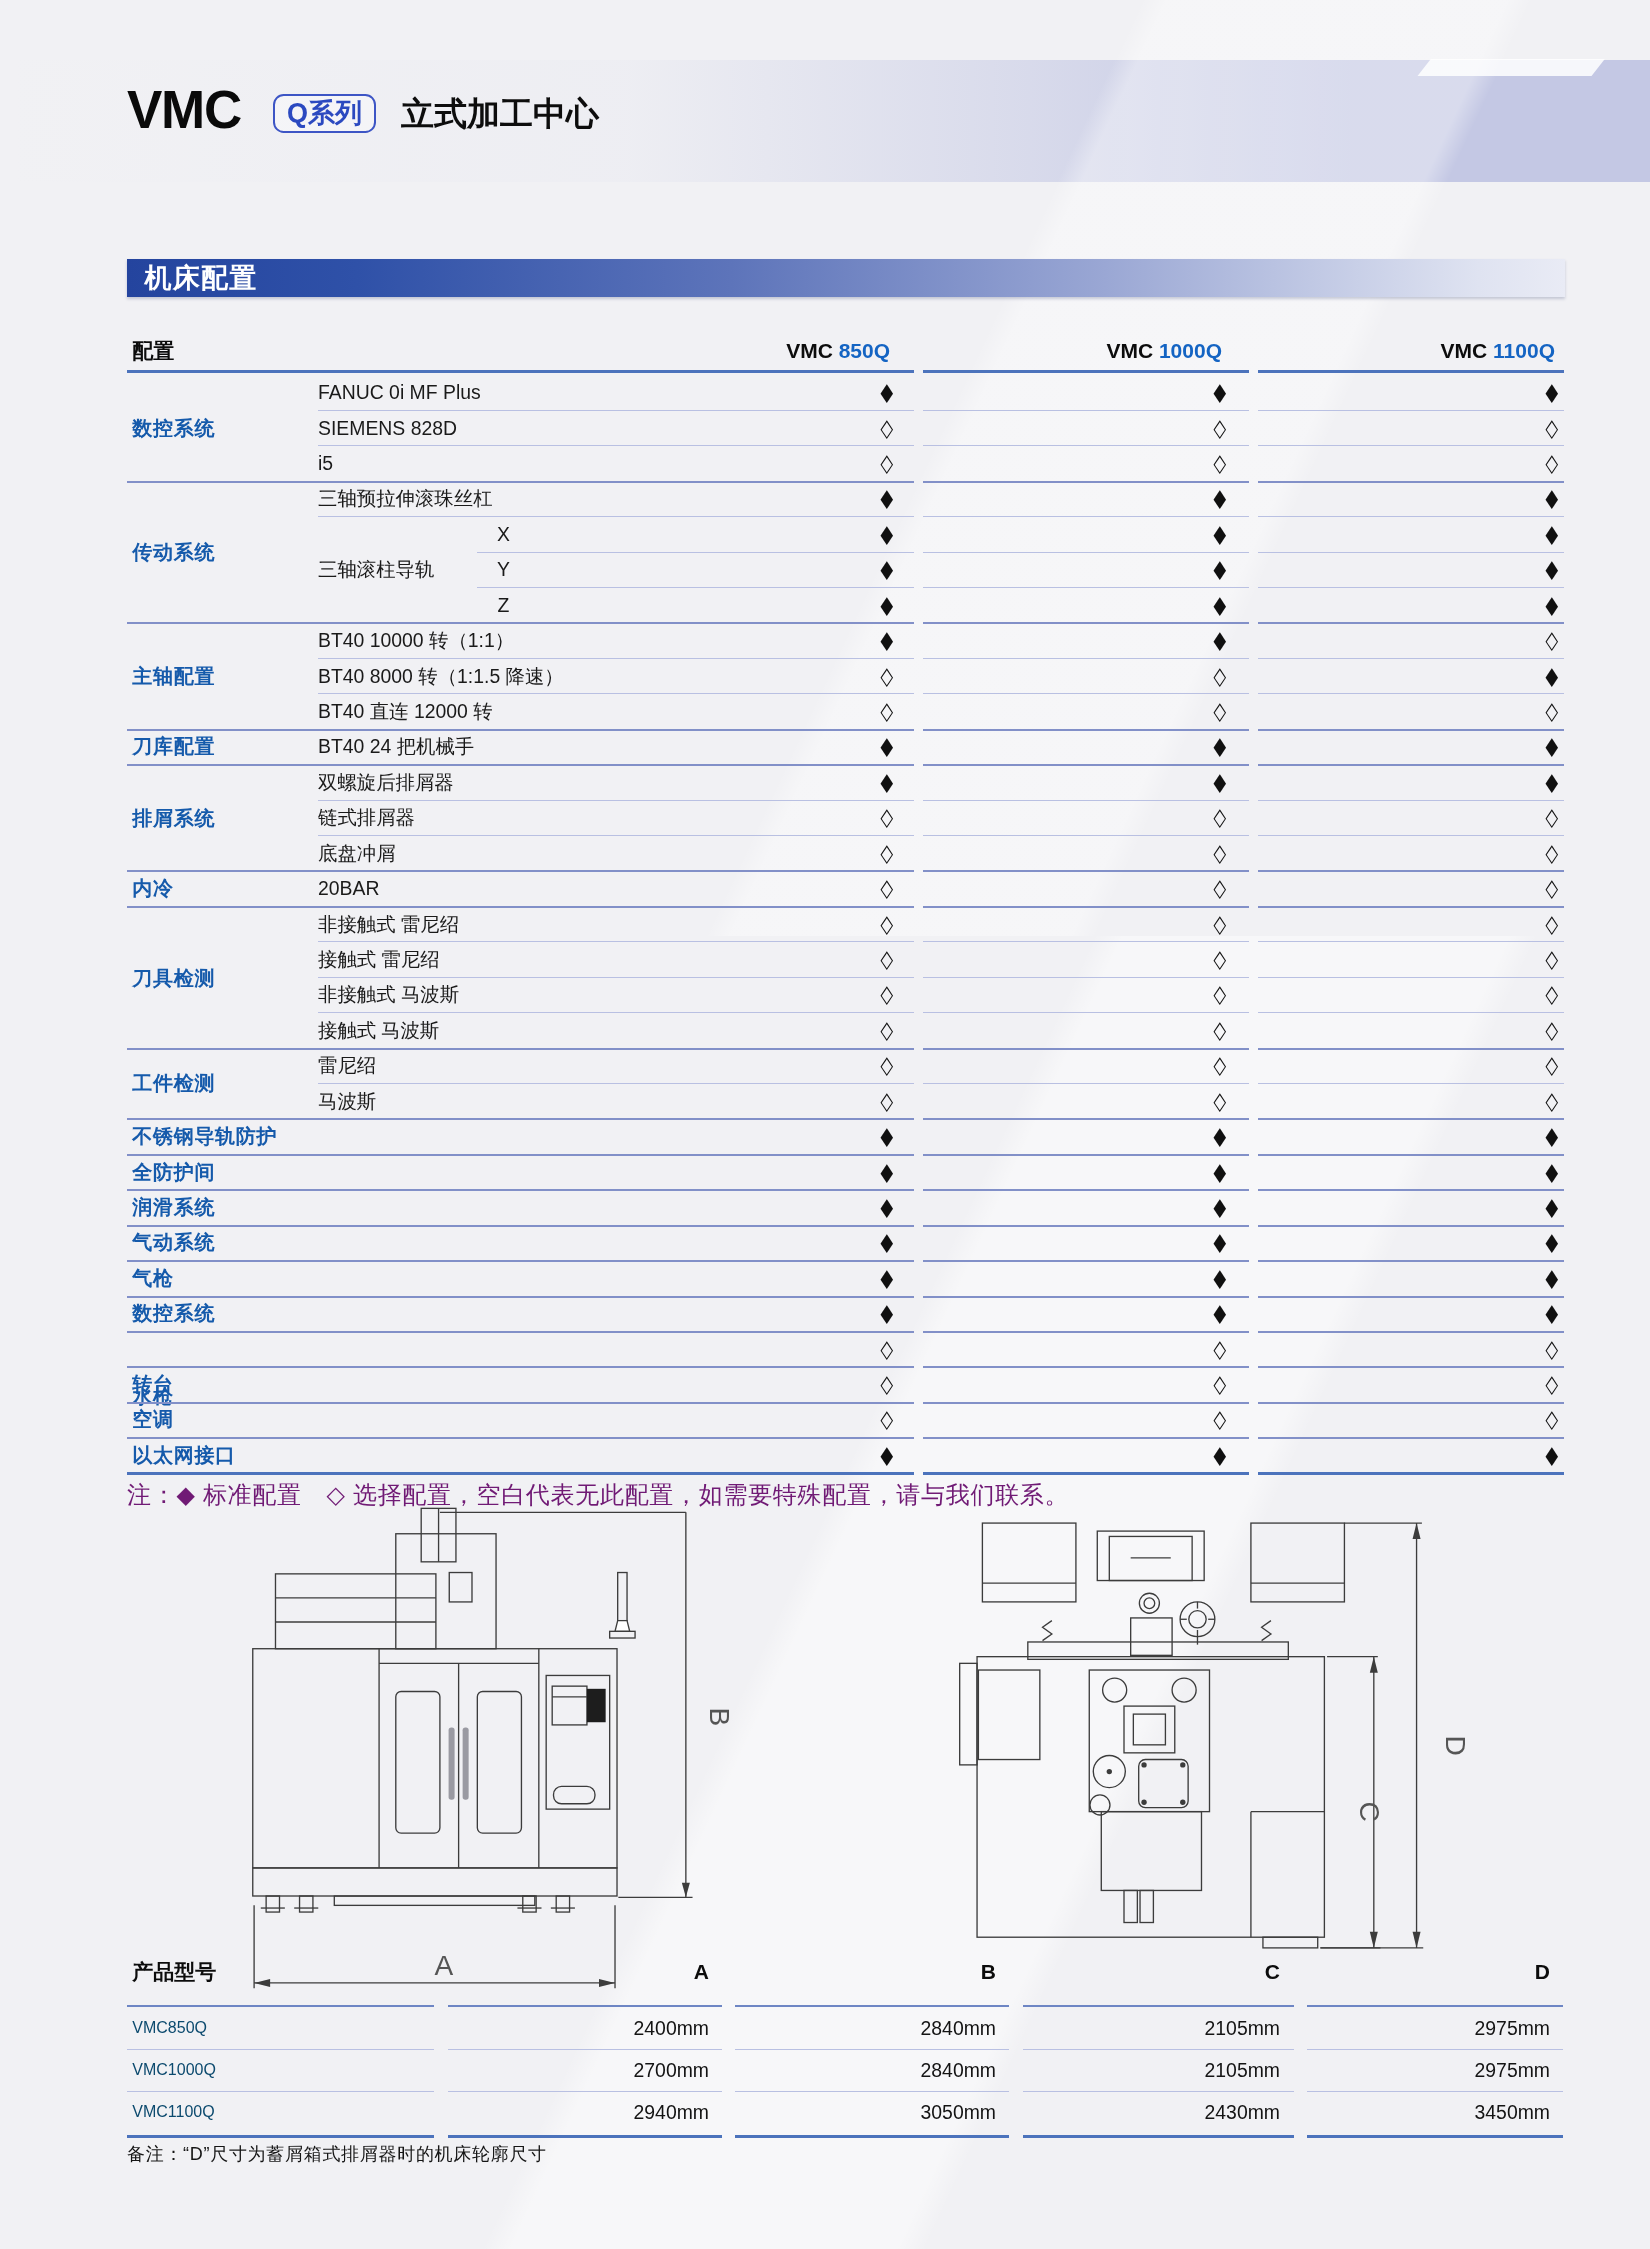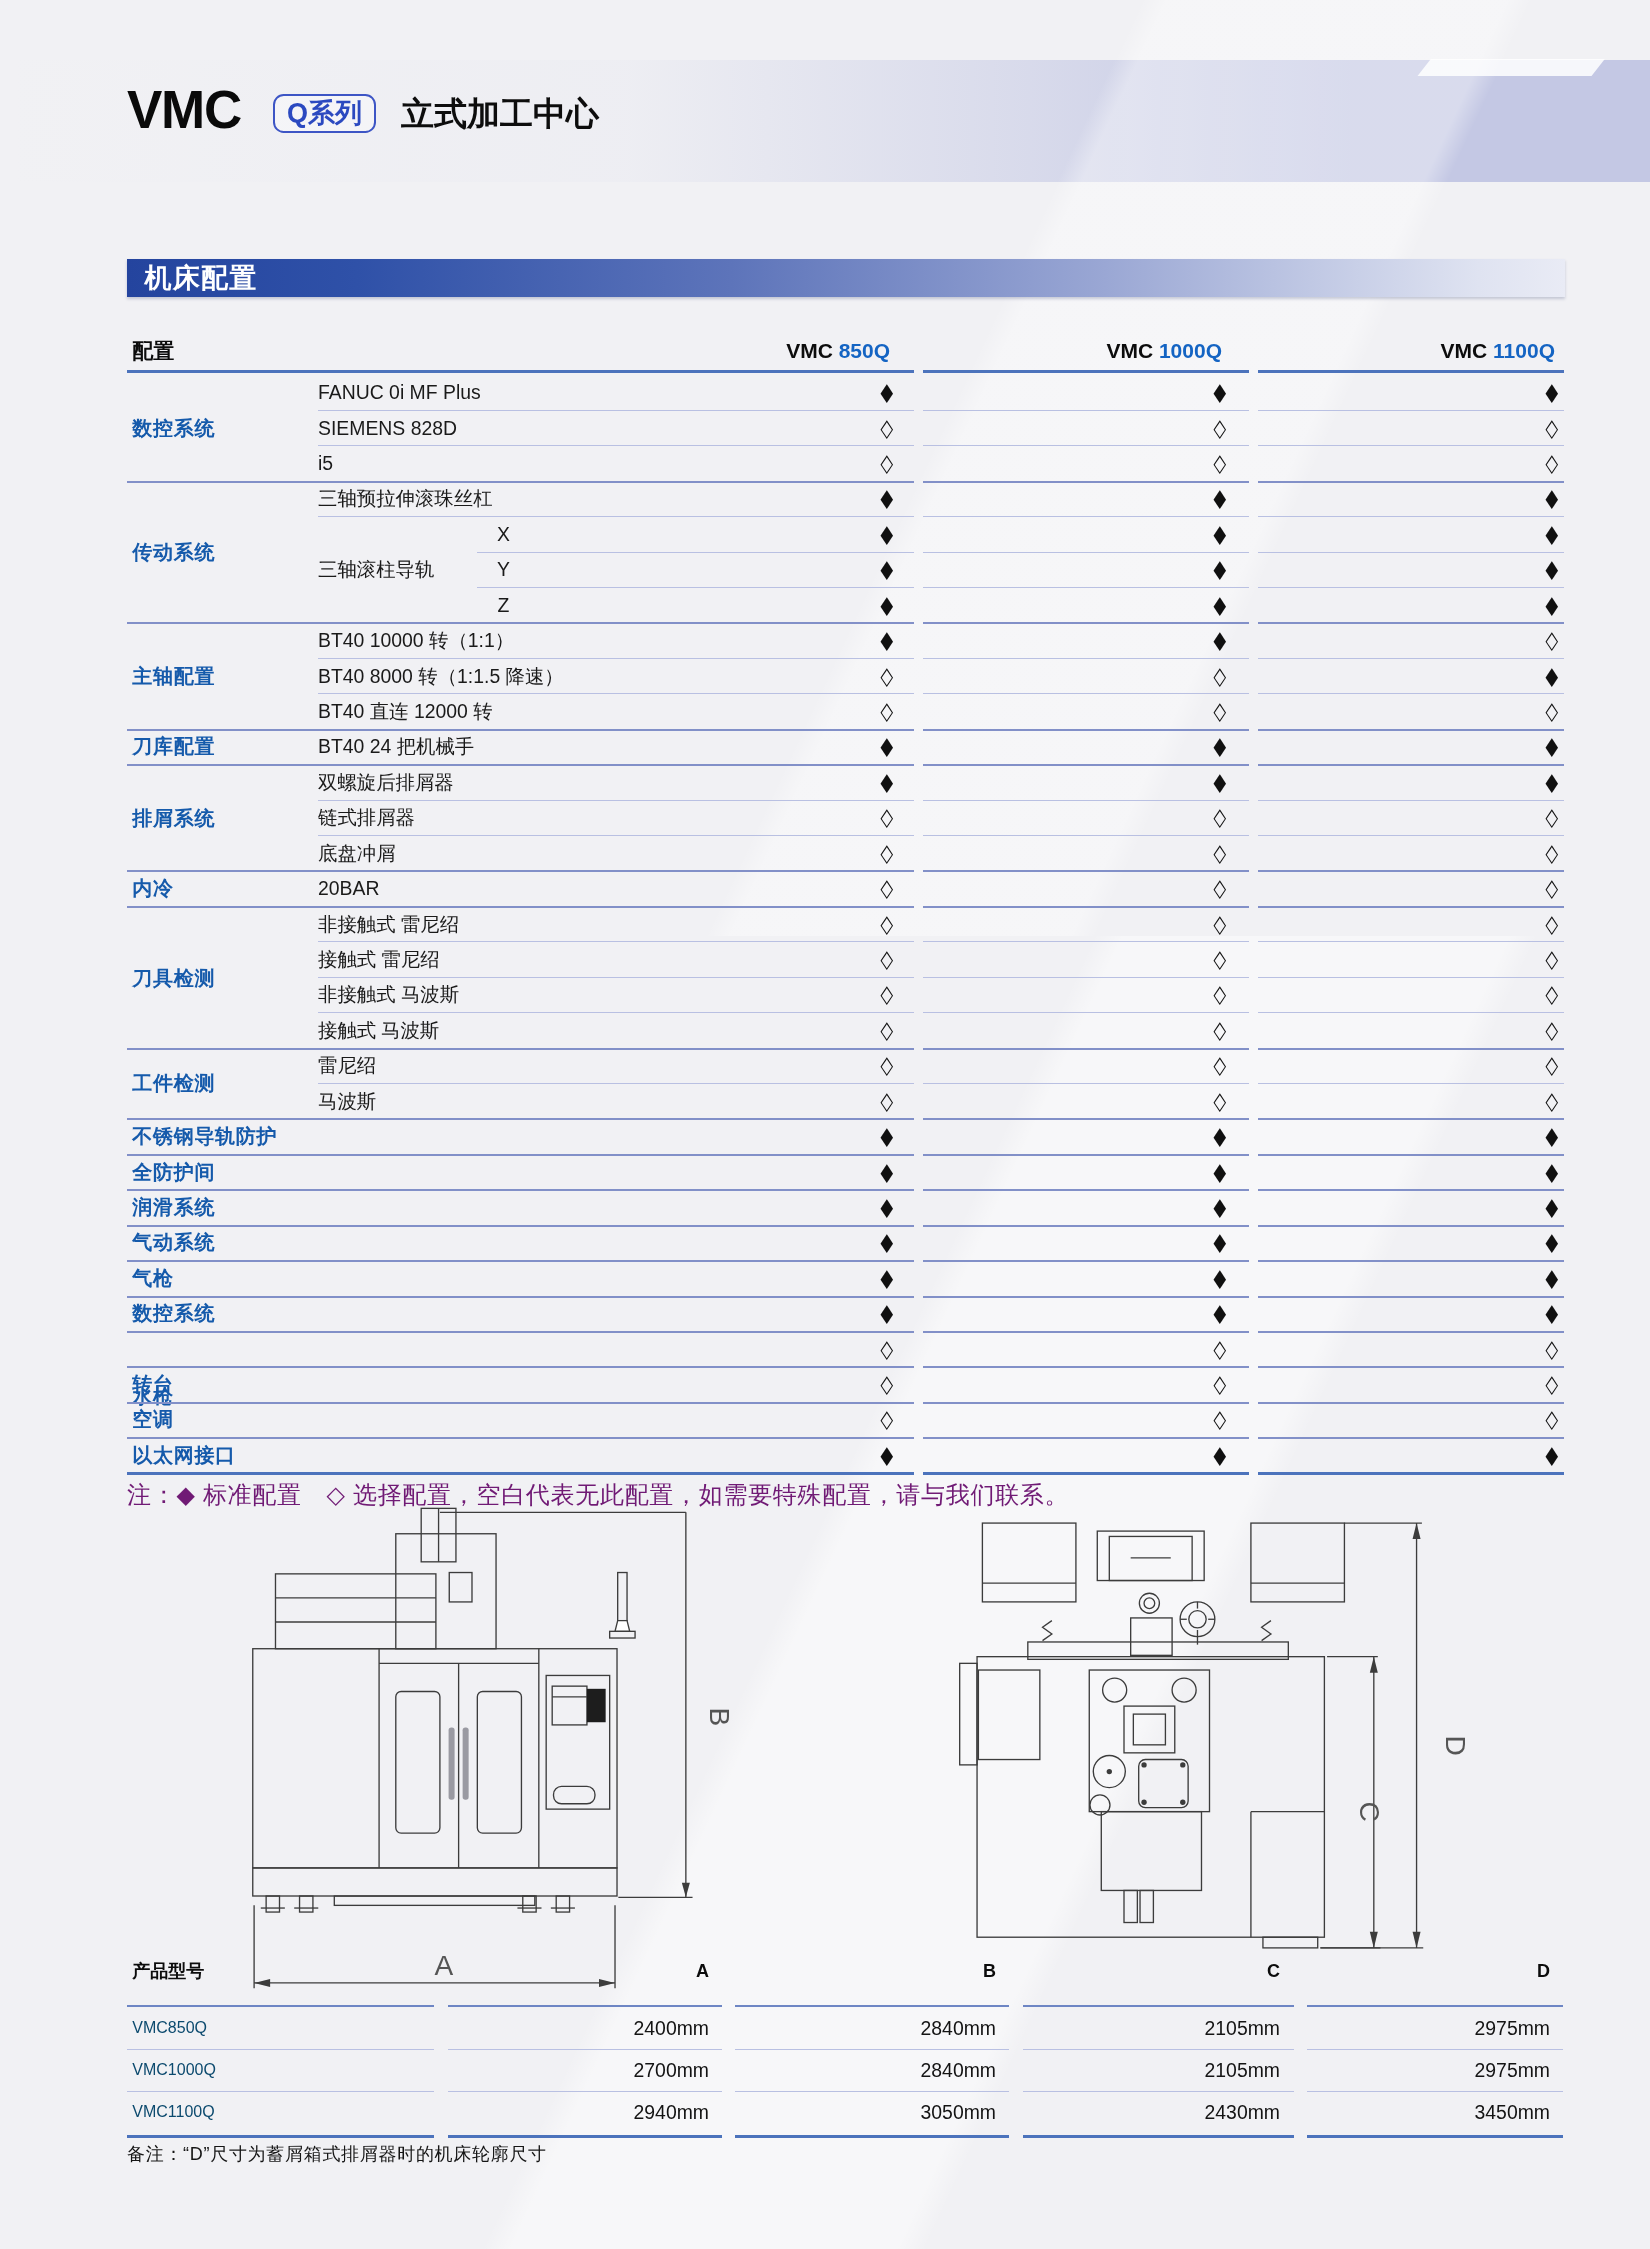--- a/index.html
+++ b/index.html
@@ -35,21 +35,21 @@
   .sub{position:absolute;left:191px;width:508px;line-height:35px;color:#1a1a1a;white-space:nowrap;}
   .axis{position:absolute;left:350px;width:53px;line-height:35px;text-align:center;color:#1a1a1a;}
   .mark{position:absolute;line-height:35px;text-align:right;color:#101010;}
   .mk{display:inline-block;font-size:20px;transform:scale(0.82,1.22);}
   .legend{position:absolute;left:127px;top:1479px;font-size:24px;color:#701a75;letter-spacing:0.7px;}
   
   svg text{font-family:"Liberation Sans","DejaVu Sans",sans-serif;}
   
   #dim-table{position:absolute;left:127px;top:1955px;width:1438px;height:187px;}
   #dim-table .sepseg{position:absolute;}
-  .dh{position:absolute;top:0;height:33px;line-height:33px;font-weight:700;font-size:18px;color:#0c0c0c;}
+  .dh{position:absolute;top:0;height:33px;line-height:33px;font-weight:700;font-size:21px;color:#0c0c0c;}
   .drow-model{position:absolute;font-size:16px;color:#0c4a6e;line-height:42px;}
   .drow-val{position:absolute;font-size:19.4px;color:#141414;line-height:42px;text-align:right;}
   .footnote{position:absolute;left:127px;top:2142px;font-size:18px;color:#151515;letter-spacing:0.7px;}
 </style>
 </head>
 <body>
 
 <div class="page">
 
   <div class="band"></div>

